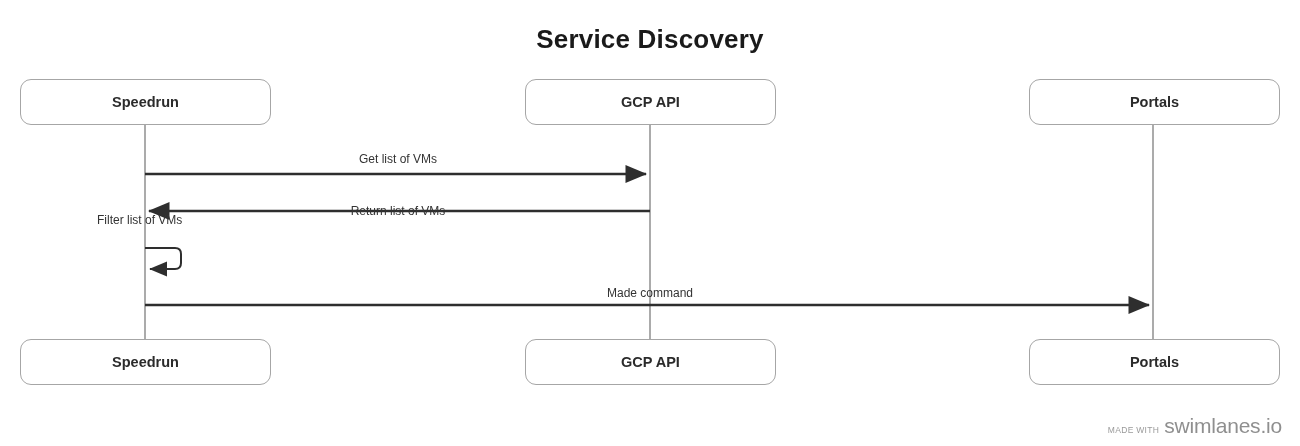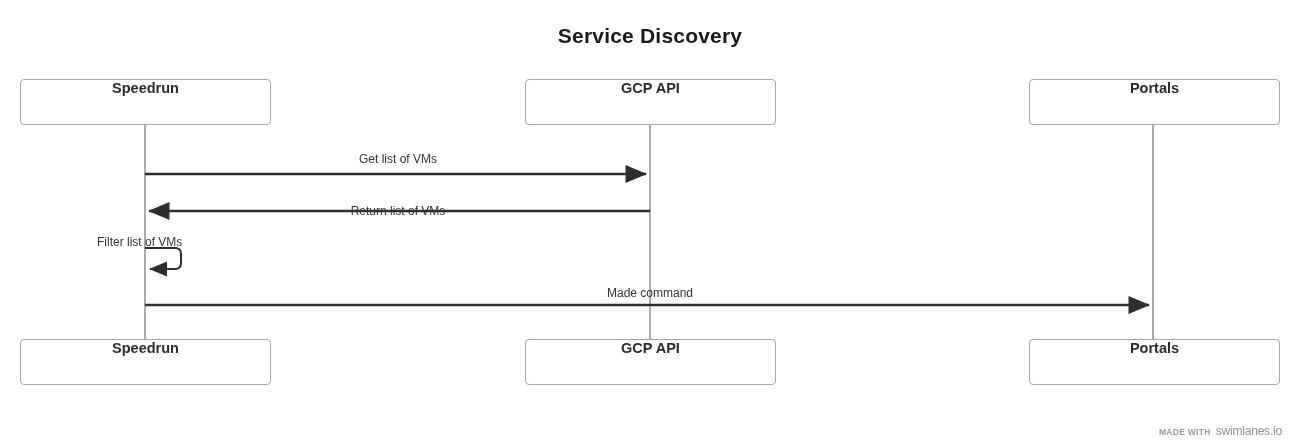--- a/index.html
+++ b/index.html
@@ -17,38 +17,38 @@
     height: 446px;
     background: #ffffff;
     overflow: hidden;
   }
   #diagram-title {
     position: absolute;
     left: 0;
     top: 24px;
     width: 1300px;
     text-align: center;
-    font-size: 21px;
+    font-size: 26px;
     font-weight: bold;
     color: #1a1a1a;
     letter-spacing: 0.2px;
   }
   .svg-layer {
     position: absolute;
     left: 0;
     top: 0;
   }
   .participant-box {
     position: absolute;
     box-sizing: border-box;
     border: 1.6px solid #a6a6a6;
-    border-radius: 4px;
+    border-radius: 11px;
     background: #ffffff;
     display: flex;
-    align-items: flex-start;
+    align-items: center;
     justify-content: center;
     font-size: 14.5px;
     font-weight: bold;
     color: #2b2b2b;
   }
   .msg-label {
     position: absolute;
     font-size: 12px;
     color: #333333;
     white-space: nowrap;
@@ -61,26 +61,26 @@
     position: absolute;
     right: 18px;
     bottom: 8px;
     display: flex;
     align-items: baseline;
     gap: 5px;
     color: #9a9a9a;
   }
   #footer .made-with {
     font-size: 8.5px;
-    font-weight: bold;
+    font-weight: normal;
     letter-spacing: 0.3px;
     text-transform: uppercase;
   }
   #footer .brand {
-    font-size: 12px;
+    font-size: 21px;
     color: #8f8f8f;
     letter-spacing: -0.2px;
   }
 </style>
 </head>
 <body>
 
 <div id="canvas">
 
   <div id="diagram-title">Service Discovery</div>
@@ -120,21 +120,21 @@
       <div class="participant-box" style="left: 1029px; top: 79px; width: 251px; height: 46px;">
         <span>Portals</span>
       </div>
       <div class="participant-box" style="left: 1029px; top: 339px; width: 251px; height: 46px;">
         <span>Portals</span>
       </div>
     </div>
   <div id="message-labels">
       <div class="msg-label center" style="left: 398px; top: 152px;">Get list of VMs</div>
       <div class="msg-label center" style="left: 398px; top: 204px;">Return list of VMs</div>
-      <div class="msg-label" style="left: 97px; top: 235px;">Filter list of VMs</div>
+      <div class="msg-label" style="left: 97px; top: 213px;">Filter list of VMs</div>
       <div class="msg-label center" style="left: 650px; top: 286px;">Made command</div>
     </div>
 
   <div id="footer">
     <span class="made-with">Made with</span>
     <span class="brand">swimlanes.io</span>
   </div>
 
 </div>
 

